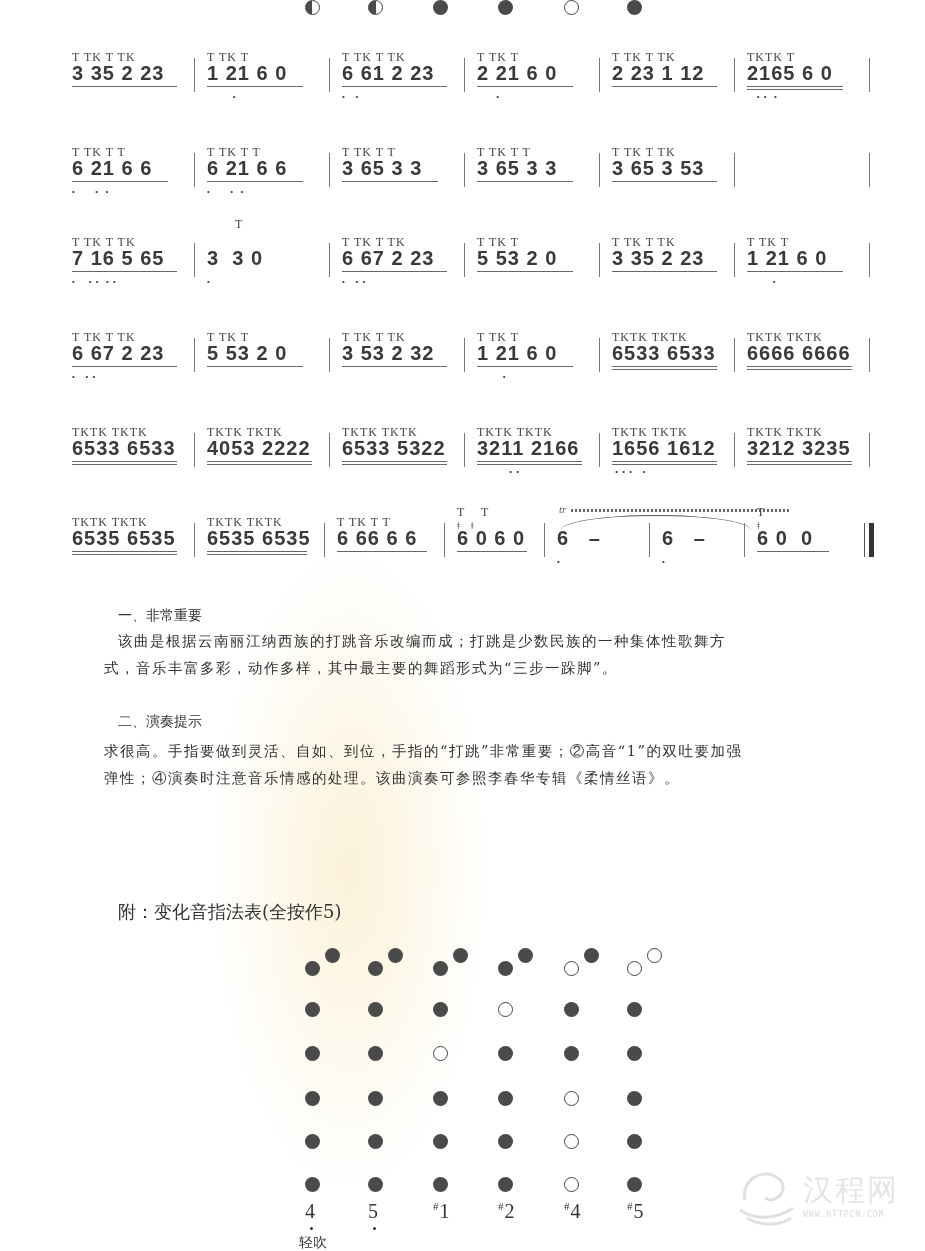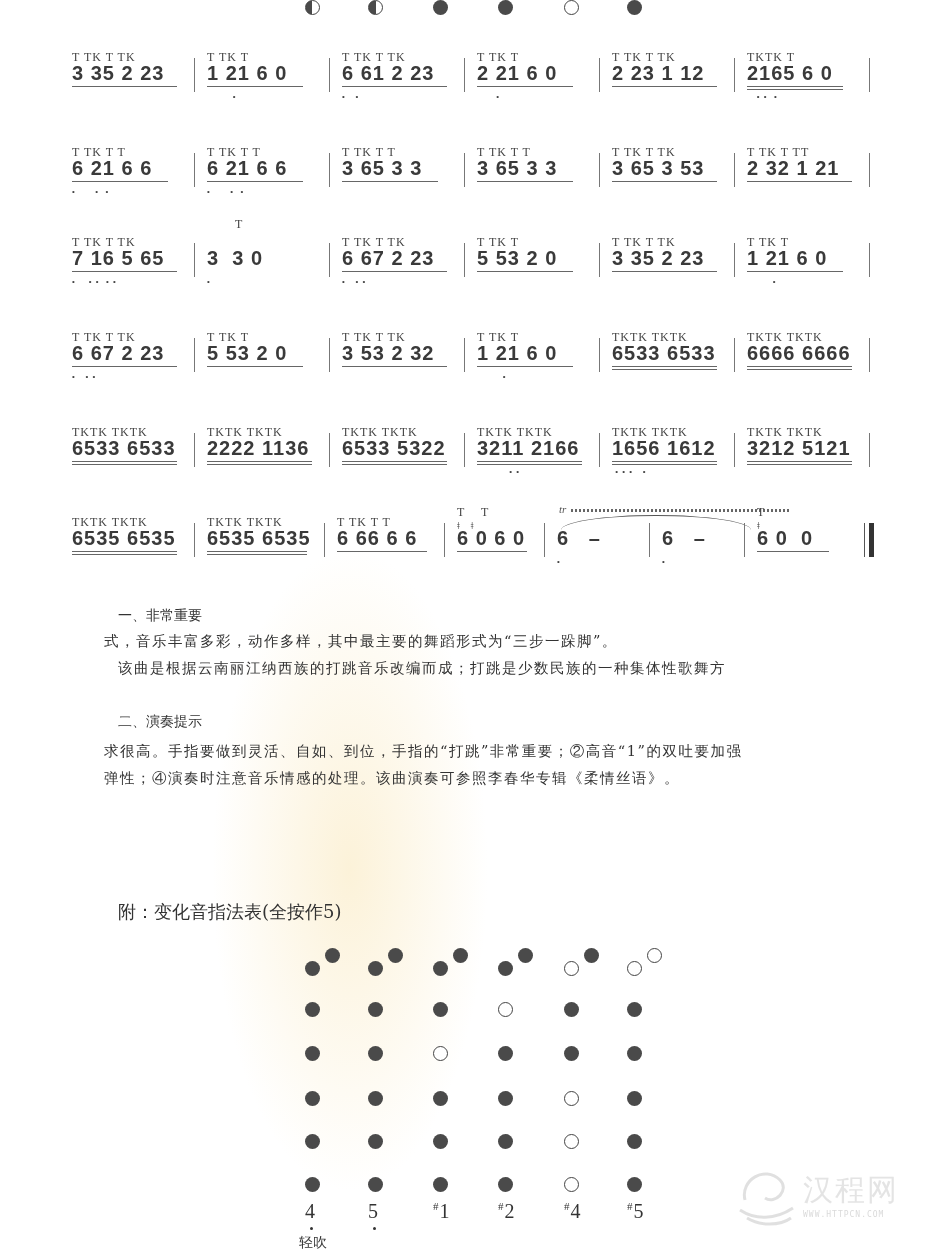--- a/index.html
+++ b/index.html
@@ -168,25 +168,20 @@
         <div class="notes">3 65 3 3</div>
         <div class="uline" style="width: 96px;"></div>
       </div>
       <div class="barline" style="left: 539px;"></div>
       <div class="measure" style="left: 540px; width: 135px;">
         <div class="tongue">T TK T TK</div>
         <div class="notes">3 65 3 53</div>
         <div class="uline" style="width: 105px;"></div>
       </div>
       <div class="barline" style="left: 674px;"></div>
-      <div class="measure" style="left: 675px; width: 135px;">
-        <div class="tongue">T TK T TT</div>
-        <div class="notes">2 32 1 21</div>
-        <div class="uline" style="width: 105px;"></div>
-      </div>
       <div class="barline" style="left: 809px;"></div>
     </div>
     <div class="row" style="top: 185px;">
       <div class="measure" style="left: 0px; width: 135px;">
         <div class="tongue">T TK T TK</div>
         <div class="notes">7 16 5 65</div>
         <div class="uline" style="width: 105px;"></div>
         <div class="dots">•    • •  • •</div>
       </div>
       <div class="barline" style="left: 134px;"></div>
@@ -268,21 +263,21 @@
     <div class="row" style="top: 375px;">
       <div class="measure" style="left: 0px; width: 135px;">
         <div class="tongue">TKTK TKTK</div>
         <div class="notes">6533 6533</div>
         <div class="uline" style="width: 105px;"></div>
         <div class="uline uline2" style="width: 105px;"></div>
       </div>
       <div class="barline" style="left: 134px;"></div>
       <div class="measure" style="left: 135px; width: 135px;">
         <div class="tongue">TKTK TKTK</div>
-        <div class="notes">2222 1136</div>
+        <div class="notes">4053 2222</div>
         <div class="uline" style="width: 105px;"></div>
         <div class="uline uline2" style="width: 105px;"></div>
       </div>
       <div class="barline" style="left: 269px;"></div>
       <div class="measure" style="left: 270px; width: 135px;">
         <div class="tongue">TKTK TKTK</div>
         <div class="notes">6533 5322</div>
         <div class="uline" style="width: 105px;"></div>
         <div class="uline uline2" style="width: 105px;"></div>
       </div>
@@ -298,21 +293,21 @@
       <div class="measure" style="left: 540px; width: 135px;">
         <div class="tongue">TKTK TKTK</div>
         <div class="notes">1656 1612</div>
         <div class="uline" style="width: 105px;"></div>
         <div class="uline uline2" style="width: 105px;"></div>
         <div class="dots"> • • •   •</div>
       </div>
       <div class="barline" style="left: 674px;"></div>
       <div class="measure" style="left: 675px; width: 135px;">
         <div class="tongue">TKTK TKTK</div>
-        <div class="notes">3212 5121</div>
+        <div class="notes">3212 3235</div>
         <div class="uline" style="width: 105px;"></div>
         <div class="uline uline2" style="width: 105px;"></div>
       </div>
       <div class="barline" style="left: 809px;"></div>
     </div>
     <div class="row" style="top: 465px;">
       <div class="measure" style="left: 0px; width: 135px;">
         <div class="tongue">TKTK TKTK</div>
         <div class="notes">6535 6535</div>
         <div class="uline" style="width: 105px;"></div>
@@ -357,22 +352,22 @@
         <div class="tongue" style="top: 0px;">T</div>
         <div class="notes">6 0  0</div>
         <div class="uline" style="width: 72px;"></div>
       </div>
       <div class="barline final" style="left: 809px;"></div>
     </div>
   </div>
 
 <div class="section-title" style="left:118px; top:607px;">一、非常重要</div>
 <div class="para" style="left:118px; top:628px;">
+  <div>该曲是根据云南丽江纳西族的打跳音乐改编而成；打跳是少数民族的一种集体性歌舞方</div>
   <div style="margin-left:-14px;">式，音乐丰富多彩，动作多样，其中最主要的舞蹈形式为“三步一跺脚”。</div>
-  <div>该曲是根据云南丽江纳西族的打跳音乐改编而成；打跳是少数民族的一种集体性歌舞方</div>
 </div>
 
 <div class="section-title" style="left:118px; top:713px;">二、演奏提示</div>
 <div class="para" style="left:118px; top:738px;">
   <div style="margin-left:-14px;">求很高。手指要做到灵活、自如、到位，手指的“打跳”非常重要；②高音“1”的双吐要加强</div>
   <div style="margin-left:-14px;">弹性；④演奏时注意音乐情感的处理。该曲演奏可参照李春华专辑《柔情丝语》。</div>
 </div>
 
 <div class="appendix-title">附：变化音指法表(全按作5)</div>
 <div id="fingering">

